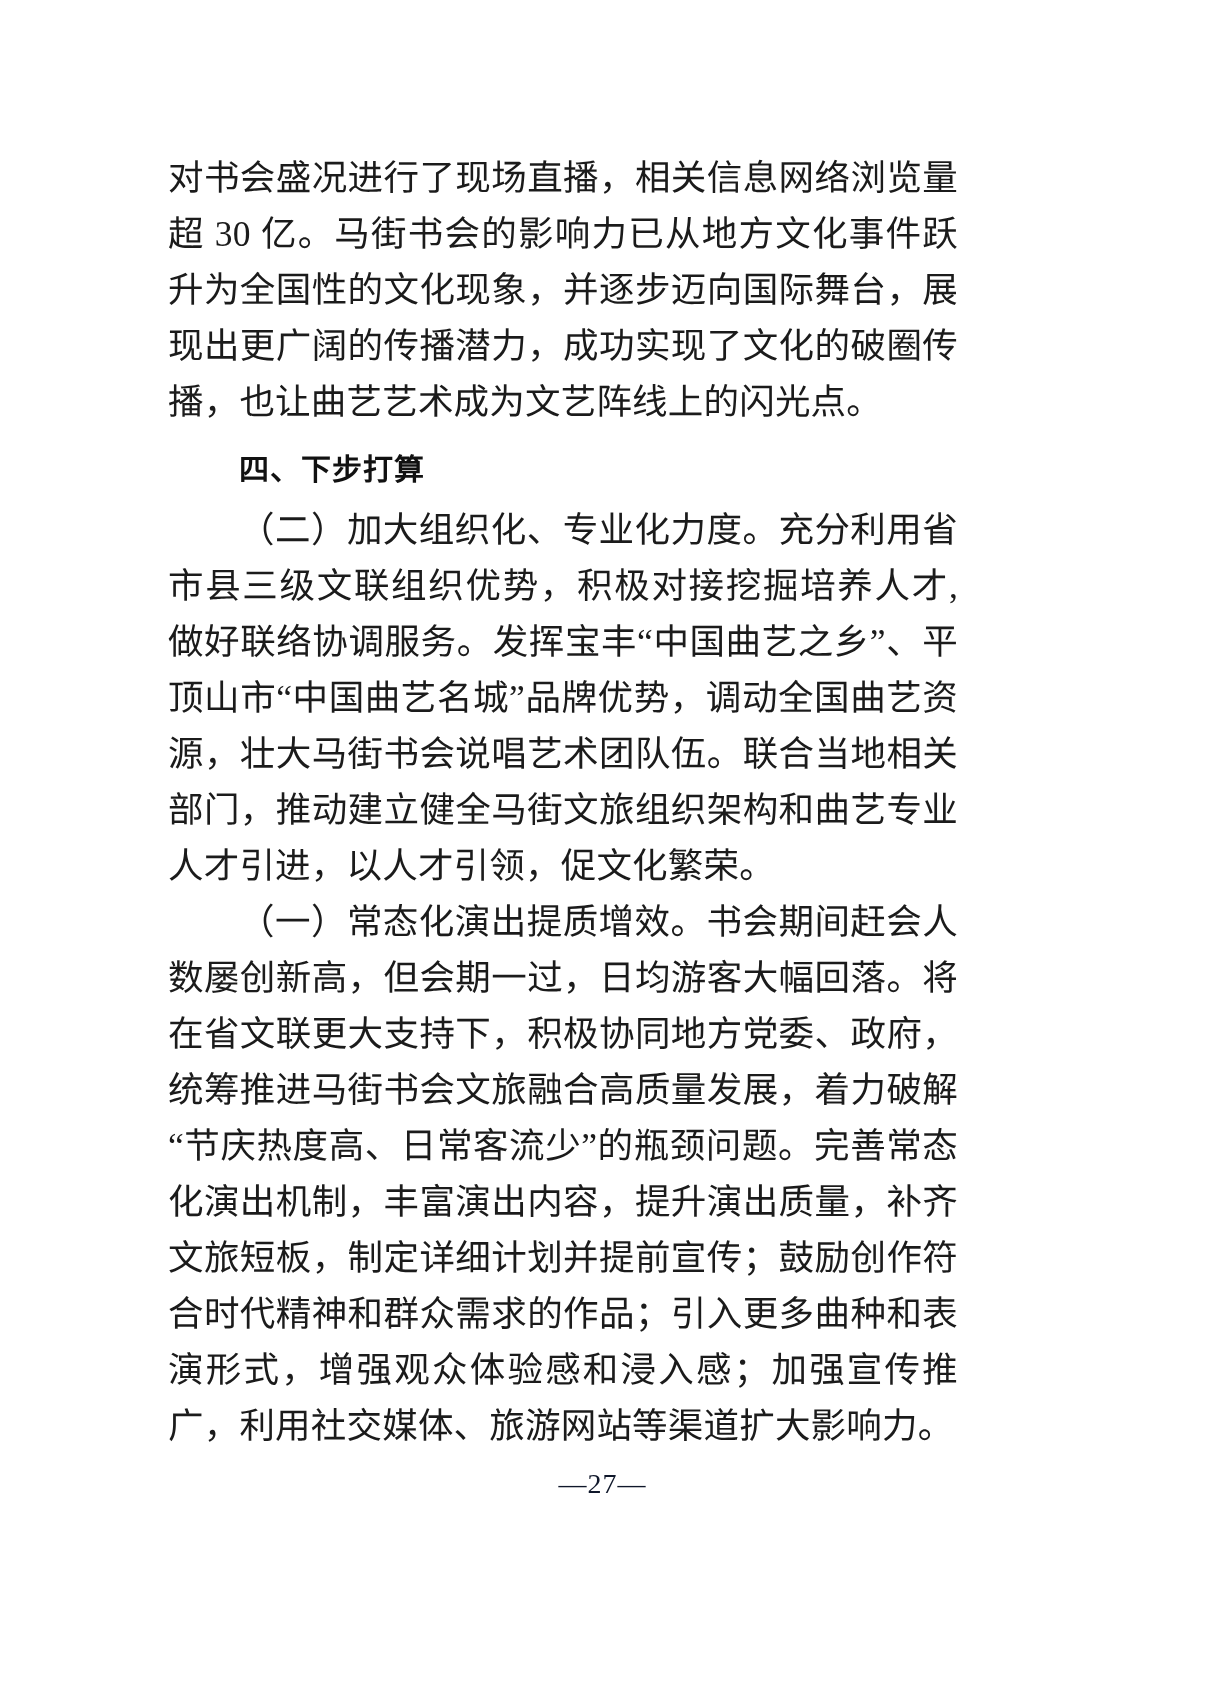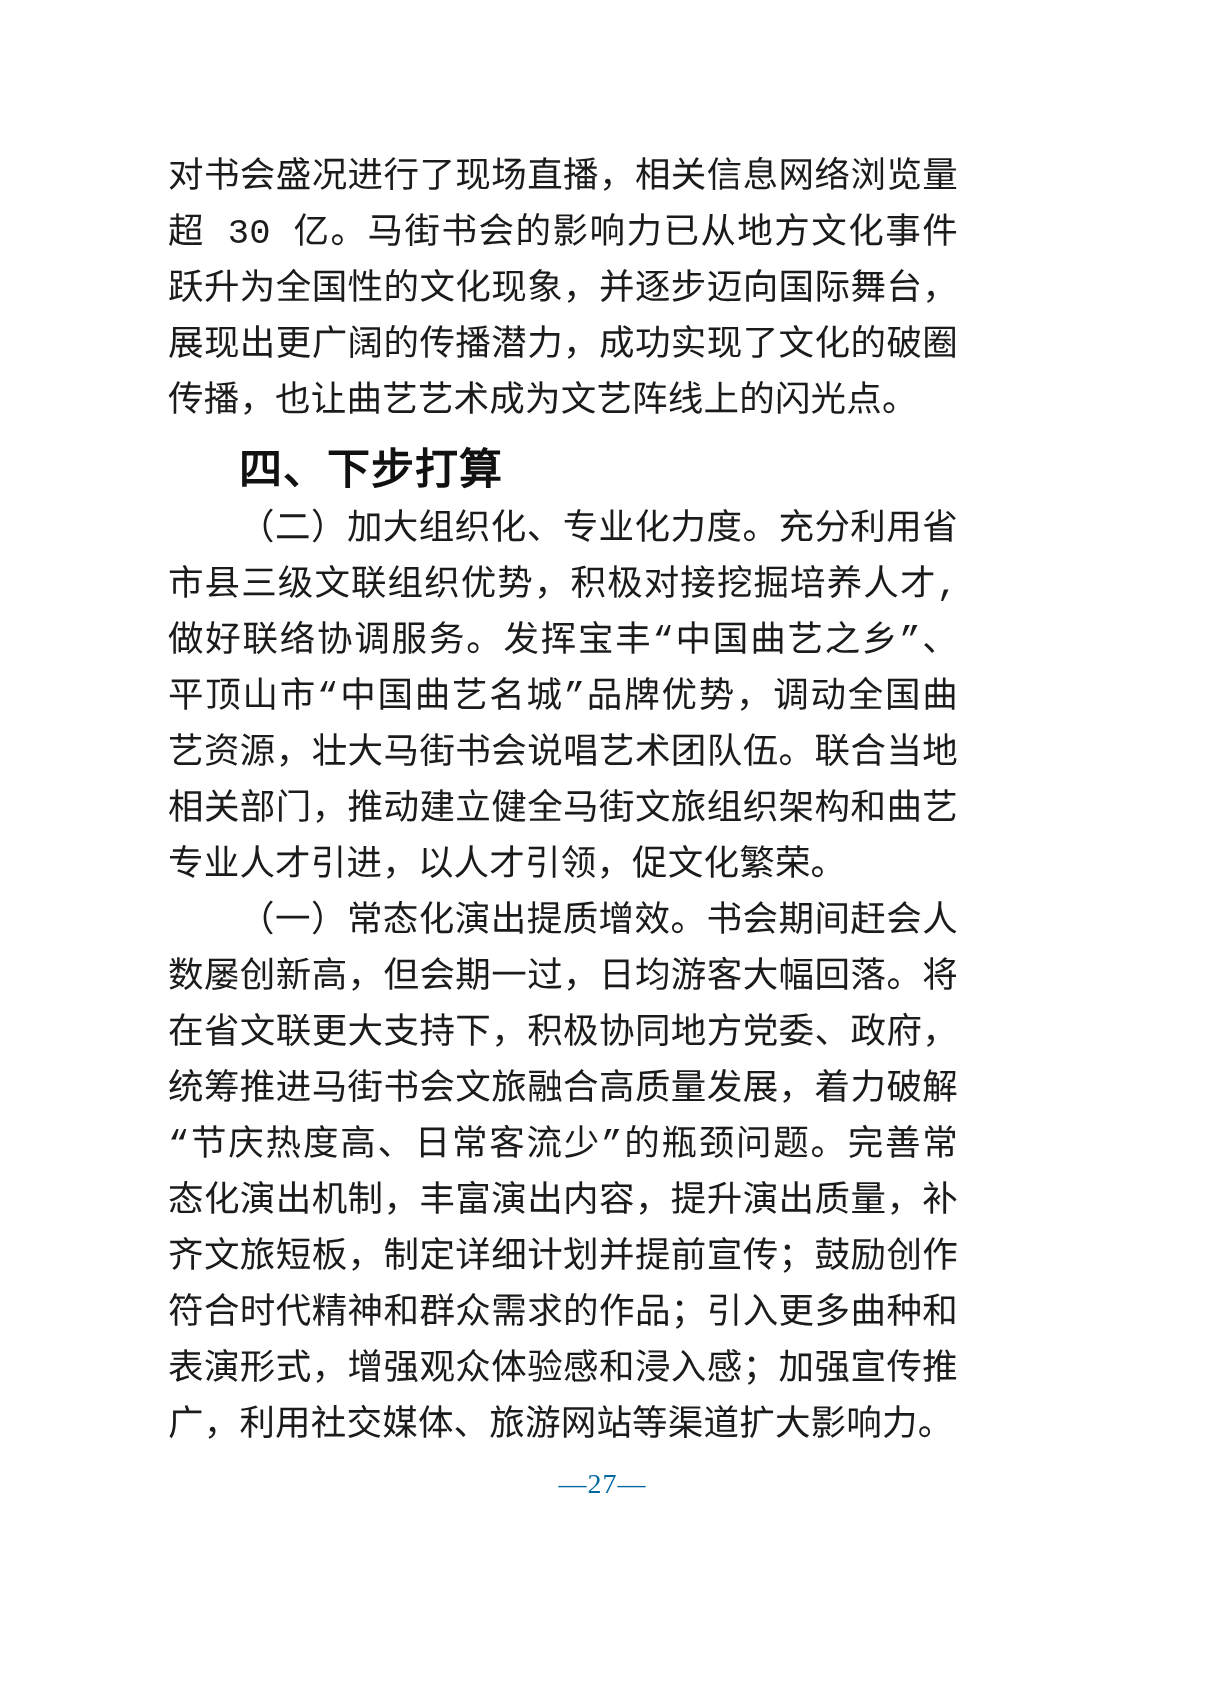--- a/index.html
+++ b/index.html
@@ -15,54 +15,54 @@
     box-sizing: border-box;
     overflow: hidden;
   }
   .content {
     position: absolute;
     left: 168px;
     top: 150px;
     width: 790px;
   }
   .para {
-    font-family: Liberation Mono, monospace;
+    font-family: Liberation Serif, serif;
     font-size: 35.5px;
     line-height: 56px;
     color: #1b1b1b;
     text-align: justify;
     text-justify: inter-ideograph;
     margin: 0 0 0 0;
     letter-spacing: 0.2px;
   }
   .indent2 {
     text-indent: 71px;
   }
   .heading {
     font-family: "Liberation Serif", "DejaVu Serif", serif;
-    font-size: 43px;
+    font-size: 30px;
     line-height: 56px;
     font-weight: bold;
     color: #111111;
     text-indent: 71px;
     margin: 8px 0 4px 0;
     letter-spacing: 1px;
   }
   .gap {
     height: 4px;
   }
   .pagenum {
     position: absolute;
     left: 0;
     right: 0;
     top: 1468px;
     text-align: center;
     font-family: "Liberation Serif", "DejaVu Serif", serif;
     font-size: 28px;
-    color: #0369a1;
+    color: #0f172a;
     letter-spacing: 1px;
   }
 </style>
 </head>
 <body>
 
 <div class="page">
   <div class="content">
 
     <p class="para">对书会盛况进行了现场直播，相关信息网络浏览量超 30 亿。马街书会的影响力已从地方文化事件跃升为全国性的文化现象，并逐步迈向国际舞台，展现出更广阔的传播潜力，成功实现了文化的破圈传播，也让曲艺艺术成为文艺阵线上的闪光点。</p>

